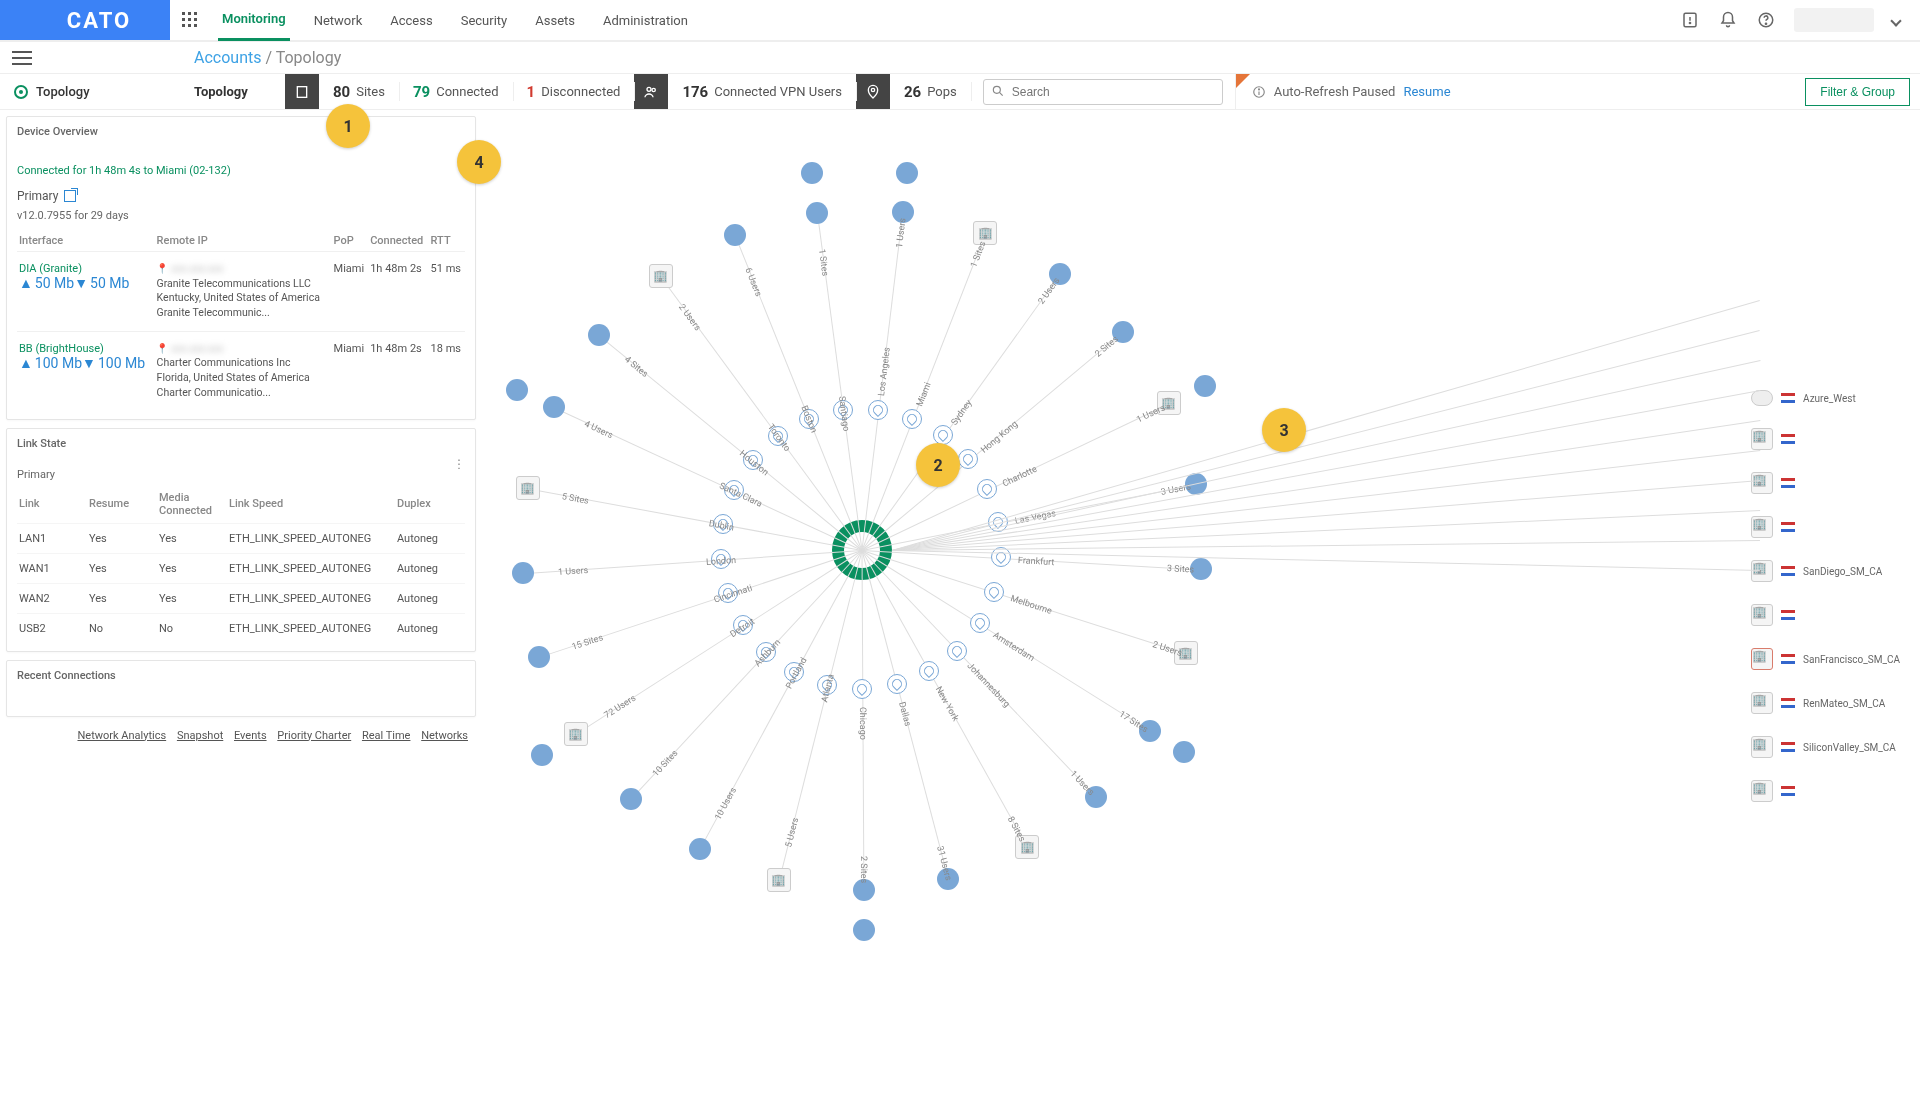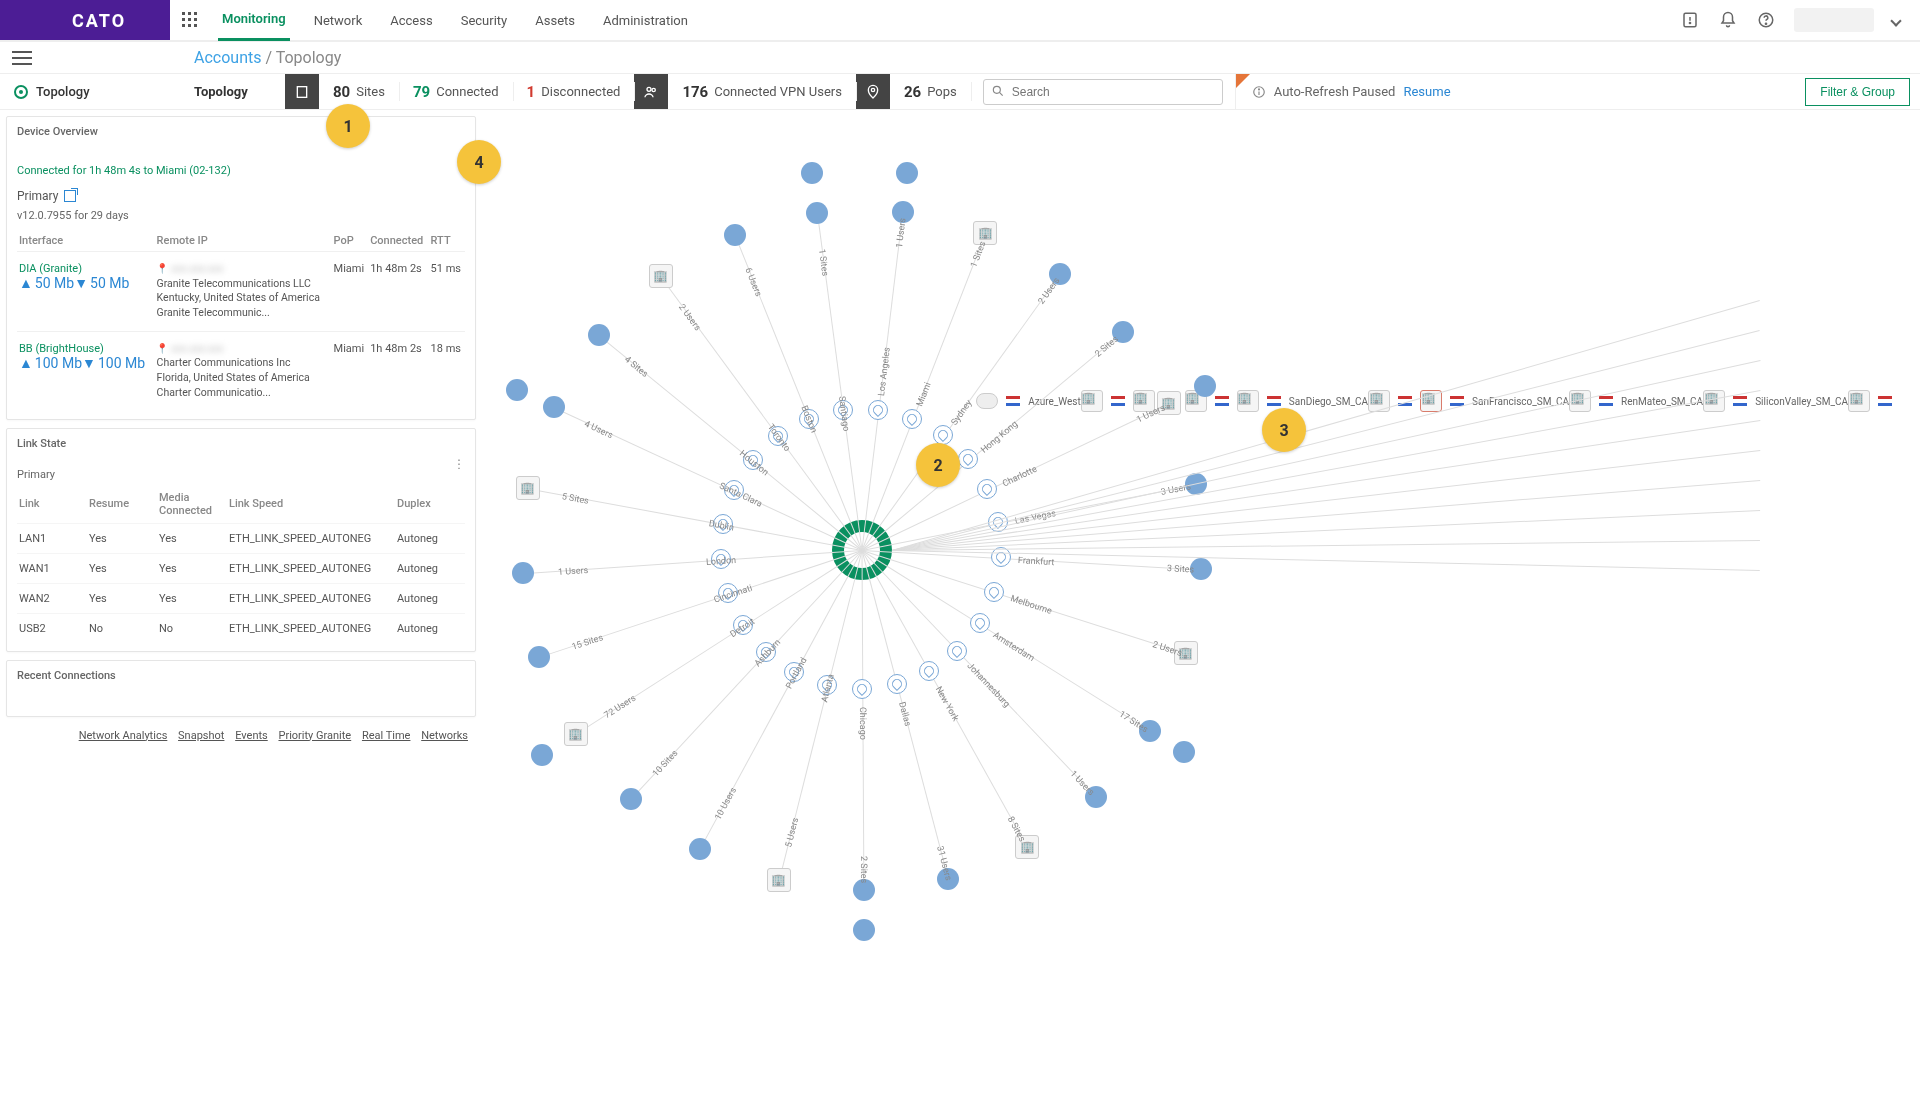--- a/index.html
+++ b/index.html
@@ -1,19 +1,19 @@
 <!DOCTYPE html>
 <html><head>
 <meta charset="utf-8">
 <style>
   * { box-sizing: border-box; margin: 0; padding: 0; }
   body { font-family: -apple-system, "Segoe UI", Roboto, Arial, sans-serif; font-size: 13px; color: #333; background: #fff; width: 1920px; height: 1097px; overflow: hidden; position: relative; }
   
   .top-nav { display: flex; align-items: stretch; height: 42px; border-bottom: 2px solid #eee; }
-  .logo-box { width: 170px; background: #4c1d95; color: #fff; display: flex; align-items: center; justify-content: center; font-weight: 700; letter-spacing: 2px; font-size: 18px; padding-left: 28px; }
+  .logo-box { width: 170px; background: #3b82f6; color: #fff; display: flex; align-items: center; justify-content: center; font-weight: 700; letter-spacing: 2px; font-size: 22px; padding-left: 28px; }
   .nav-apps { width: 40px; display:flex; align-items:center; justify-content:center; color:#555; }
   .nav-tabs { display: flex; align-items: center; gap: 20px; padding-left: 8px; }
   .nav-tab { color:#555; font-size:13px; cursor:pointer; padding: 12px 4px; }
   .nav-tab.active { color:#0a9060; border-bottom: 3px solid #0a9060; font-weight:600; }
   .nav-right { margin-left:auto; display:flex; align-items:center; gap:18px; padding-right: 20px; color:#666; }
   .nav-icon { width:20px; height:20px; display:inline-flex; align-items:center; justify-content:center; }
   .avatar-dd { width:80px; height:24px; background:#f2f2f2; border-radius:3px; display:flex; align-items:center; justify-content:flex-end; padding-right:6px; }
   .chevron-down { border:solid #666; border-width:0 2px 2px 0; padding:3px; transform:rotate(45deg); display:inline-block; }
 
   
@@ -82,21 +82,21 @@
   .viz { flex:1; position:relative; }
   .center-ring{ position:absolute; left:862px; top:440px; width:60px; height:60px; border-radius:50%; border:12px solid #0a9060; transform:translate(-50%,-50%);}
   .node{ position:absolute; border-radius:50%; display:flex; align-items:center; justify-content:center; color:#fff; font-size:10px;}
   .pop{ width:20px; height:20px; border:1.5px solid #7aa7d6; background:#fff; border-radius:50%;}
   .pop::after{content:""; width:8px; height:8px; border:1.5px solid #7aa7d6; border-radius:50% 50% 50% 0; transform:rotate(-45deg); display:block; margin:4px;}
   .users{ width:22px; height:22px; background:#7aa7d6; border-radius:50%;}
   .site{ width:24px; height:24px; background:#f5f5f5; border:1px solid #ccc; border-radius:3px; color:#999; font-size:12px;}
   .line{ position:absolute; height:1px; background:#ddd; transform-origin:left center;}
   .lbl{ position:absolute; font-size:9px; color:#888; transform-origin:left center; white-space:nowrap;}
 
-  .east-nodes{ position:absolute; right:20px; top:280px; display:flex; flex-direction:row; gap:0;}
+  .east-nodes{ position:absolute; right:20px; top:280px; display:flex; flex-direction:column; gap:22px;}
   .east-item{ display:flex; align-items:center; gap:8px; font-size:10px; color:#666;}
   .east-item .site{ width:22px; height:22px;}
   .flag{ width:14px; height:10px; background:linear-gradient(#c33 0 33%, #fff 33% 66%, #36c 66% 100%); display:inline-block;}
   .cloud-ic{ width:22px; height:16px; background:#eee; border-radius:10px; border:1px solid #ccc;}
   .red-site{ border-color:#d97c6c; color:#d97c6c;}
 
   
   .ann{ position:absolute; width:44px; height:44px; border-radius:50%; background:#f5c33b; color:#333; font-weight:700; display:flex; align-items:center; justify-content:center; font-size:16px; box-shadow:0 1px 3px rgba(0,0,0,.2);}
 
   svg{display:block;}
@@ -342,21 +342,21 @@
     </div>
 
     <div class="card">
       <h4>Recent Connections</h4>
       <div style="height:20px;"></div>
     </div>
     <div class="footer-links">
       <span>Network Analytics</span>
       <span>Snapshot</span>
       <span>Events</span>
-      <span>Priority Granite</span>
+      <span>Priority Charter</span>
       <span>Real Time</span>
       <span>Networks</span>
     </div>
   </div>
 
   <div class="viz" id="viz">
     <div class="center-ring" style="left: 380px; top: 440px;"></div>
 
     <div class="east-nodes" id="east-list">
         <div class="east-item">

